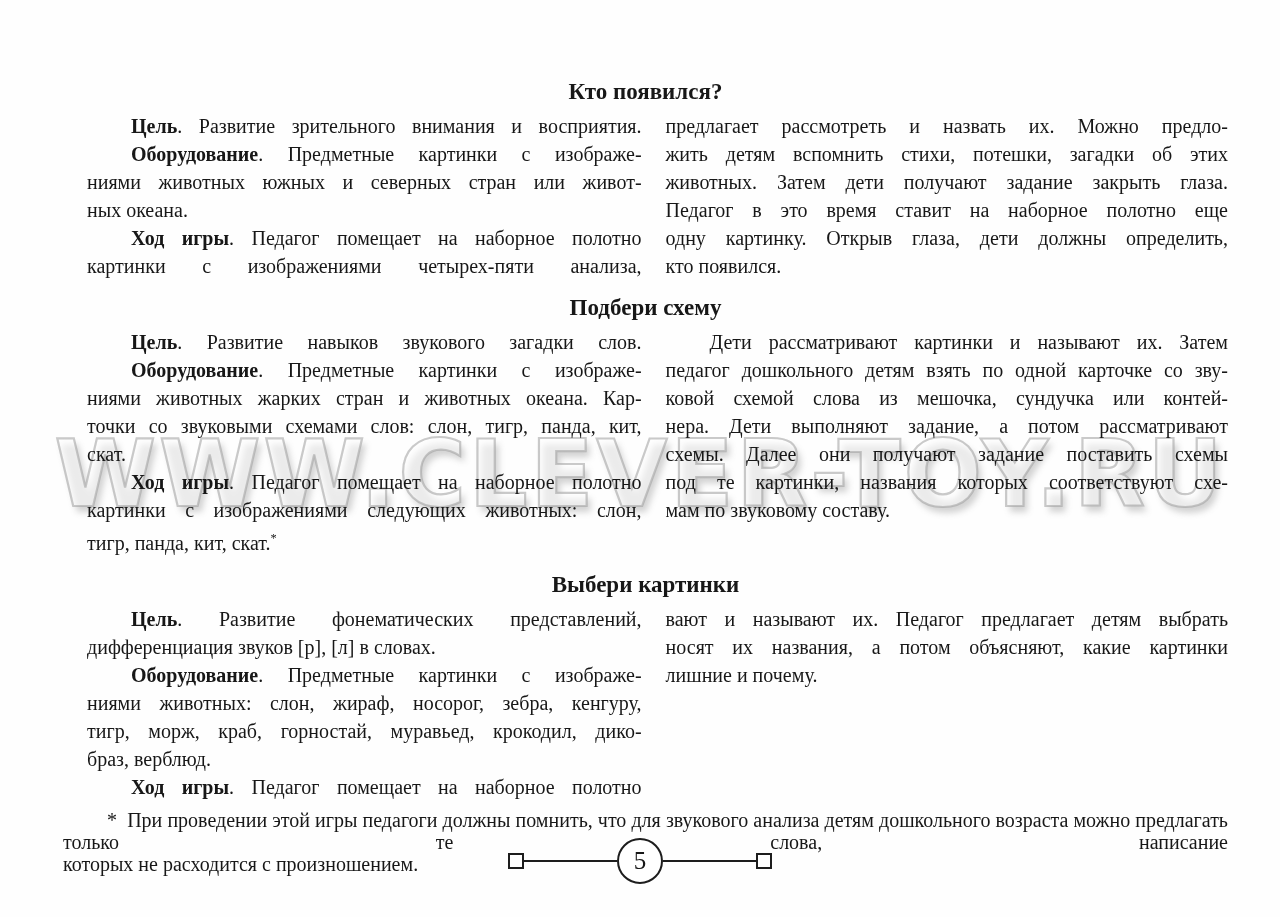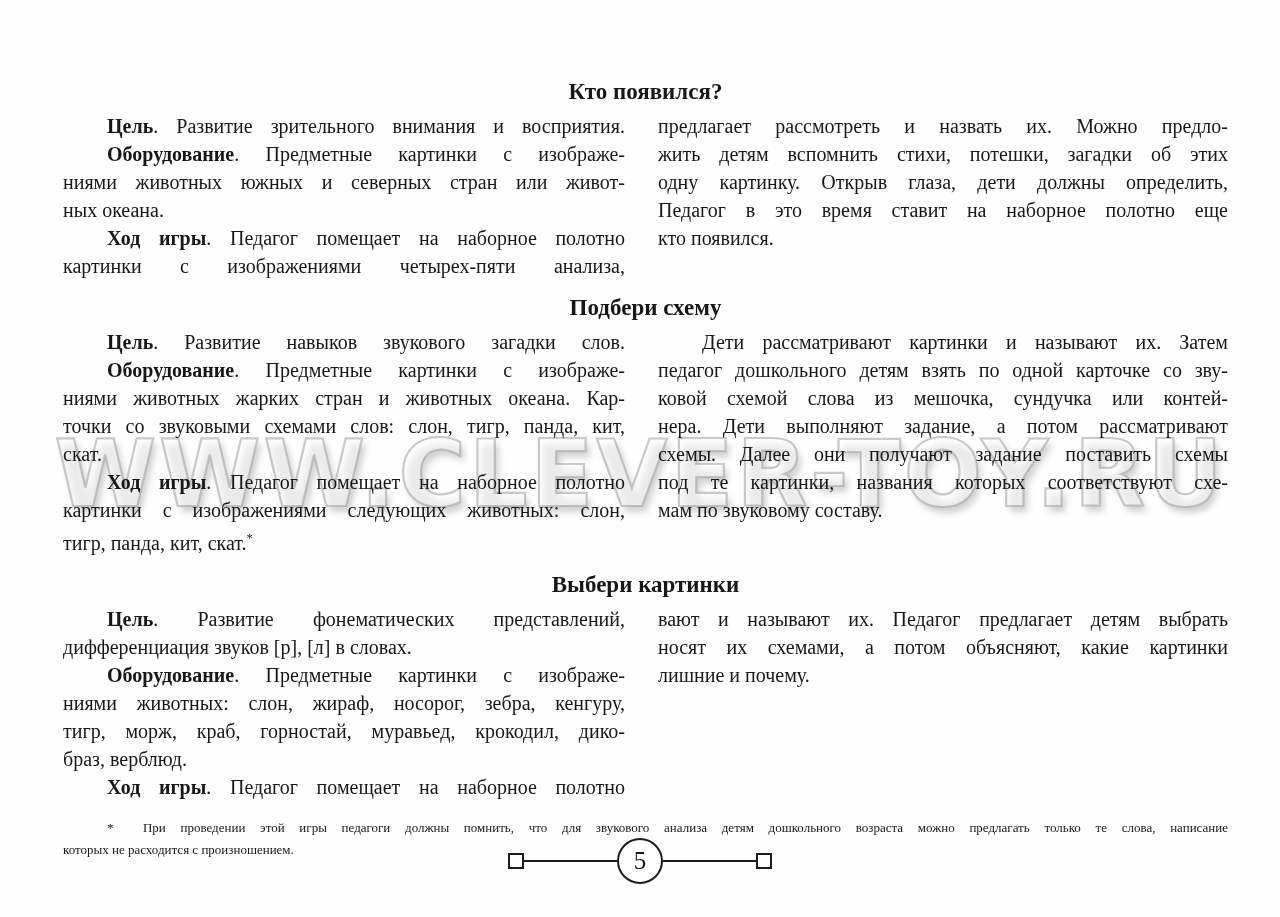--- a/index.html
+++ b/index.html
@@ -41,37 +41,37 @@
     font-weight: bold;
     font-size: 23px;
     line-height: 28px;
     margin: 14px 0 6px 0;
   }
   .game:first-child .title { margin-top: 0; }
   .cols {
     display: flex;
     justify-content: space-between;
   }
-  .col { font-size: 20px; line-height: 28px; }
+  .col { font-size: 20px; line-height: 28px; margin-left: 24px; }
   .col.left  { width: 562px; }
   .col.right { width: 570px; }
   .para { margin: 0; }
   .line {
     display: block;
     text-align: justify;
     text-align-last: justify;
   }
   .line.end { text-align-last: left; }
   .para.flush .line.end { text-align-last: justify; }
   .para.ind .line:first-child { text-indent: 44px; }
   .line b { font-weight: bold; }
   sup { font-size: 0.62em; }
   .footnote {
-    margin-top: 16px;
-    font-size: 13px;
+    margin-top: 8px;
+    font-size: 20px;
     line-height: 22px;
   }
   .footnote .line:first-child { text-indent: 44px; }
   .footer {
     position: absolute;
     top: 838px;
     left: 0;
     right: 0;
     z-index: 1;
     display: flex;
@@ -123,22 +123,23 @@
               </div>
               <div class="para ind flush">
                 <div class="line"><b>Ход игры</b><span>. Педагог помещает на наборное полотно</span></div>
                 <div class="line end"><span>картинки с изображениями четырех-пяти анализа,</span></div>
               </div>
             </div>
             <div class="col right">
               <div class="para">
                 <div class="line"><span>предлагает рассмотреть и назвать их. Можно предло-</span></div>
                 <div class="line"><span>жить детям вспомнить стихи, потешки, загадки об этих</span></div>
+                <div class="line"><span>животных. Затем дети получают задание закрыть глаза.</span></div>
+                <div class="line"><span>Педагог в это время ставит на наборное полотно еще</span></div>
                 <div class="line"><span>одну картинку. Открыв глаза, дети должны определить,</span></div>
-                <div class="line"><span>Педагог в это время ставит на наборное полотно еще</span></div>
                 <div class="line end"><span>кто появился.</span></div>
               </div>
             </div>
           </div>
         </section>
         <section class="game">
           <div class="title">Подбери схему</div>
           <div class="cols">
             <div class="col left">
               <div class="para ind flush">
@@ -183,21 +184,21 @@
                 <div class="line"><span>тигр, морж, краб, горностай, муравьед, крокодил, дико-</span></div>
                 <div class="line end"><span>браз, верблюд.</span></div>
               </div>
               <div class="para ind flush">
                 <div class="line end"><b>Ход игры</b><span>. Педагог помещает на наборное полотно</span></div>
               </div>
             </div>
             <div class="col right">
               <div class="para">
                 <div class="line"><span>вают и называют их. Педагог предлагает детям выбрать</span></div>
-                <div class="line"><span>носят их схемами, а потом объясняют, какие картинки</span></div>
+                <div class="line"><span>носят их названия, а потом объясняют, какие картинки</span></div>
                 <div class="line end"><span>лишние и почему.</span></div>
               </div>
             </div>
           </div>
         </section>
       </div>
     <div class="footnote" id="footnote">
         <div class="line"><span>*&nbsp;&nbsp;При проведении этой игры педагоги должны помнить, что для звукового анализа детям дошкольного возраста можно предлагать только те слова, написание</span></div>
         <div class="line end"><span>которых не расходится с произношением.</span></div>
       </div>

